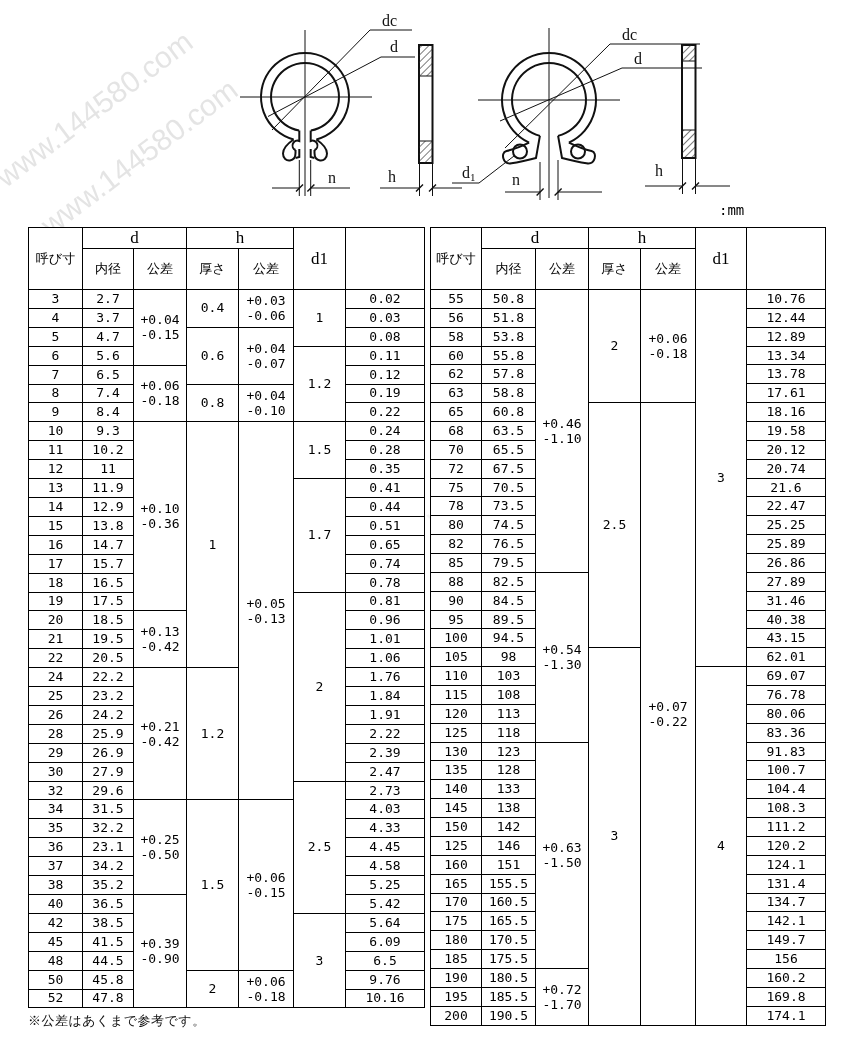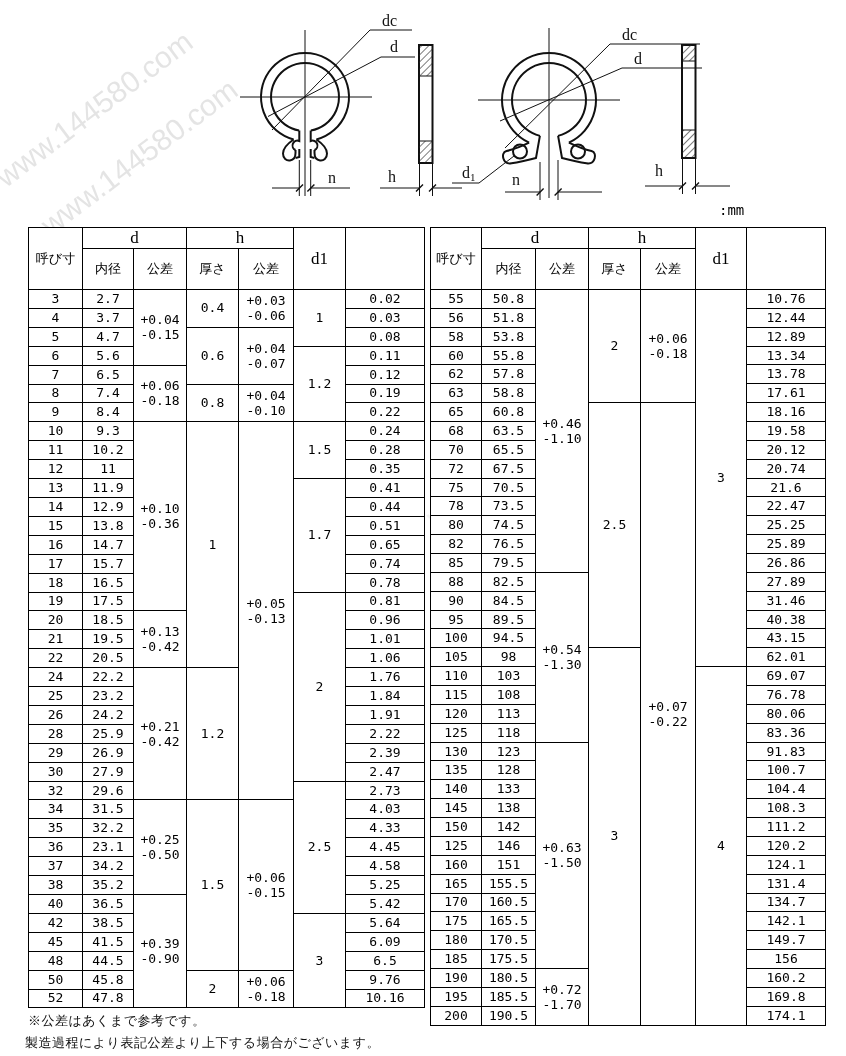--- a/index.html
+++ b/index.html
@@ -657,14 +657,13 @@
           <tr style="height: 18.87px;">
             <td>200</td>
             <td>190.5</td>
             <td>174.1</td>
           </tr>
         </tbody>
       </table>
     </div>
 
   <div class="note" style="left:28px;top:1012px;">※公差はあくまで参考です。</div>
-  <div class="note" style="left:25px;top:1034px;">製造過程により表記公差より上下する場合がございます。</div>
 </div>
 
 </body></html>

